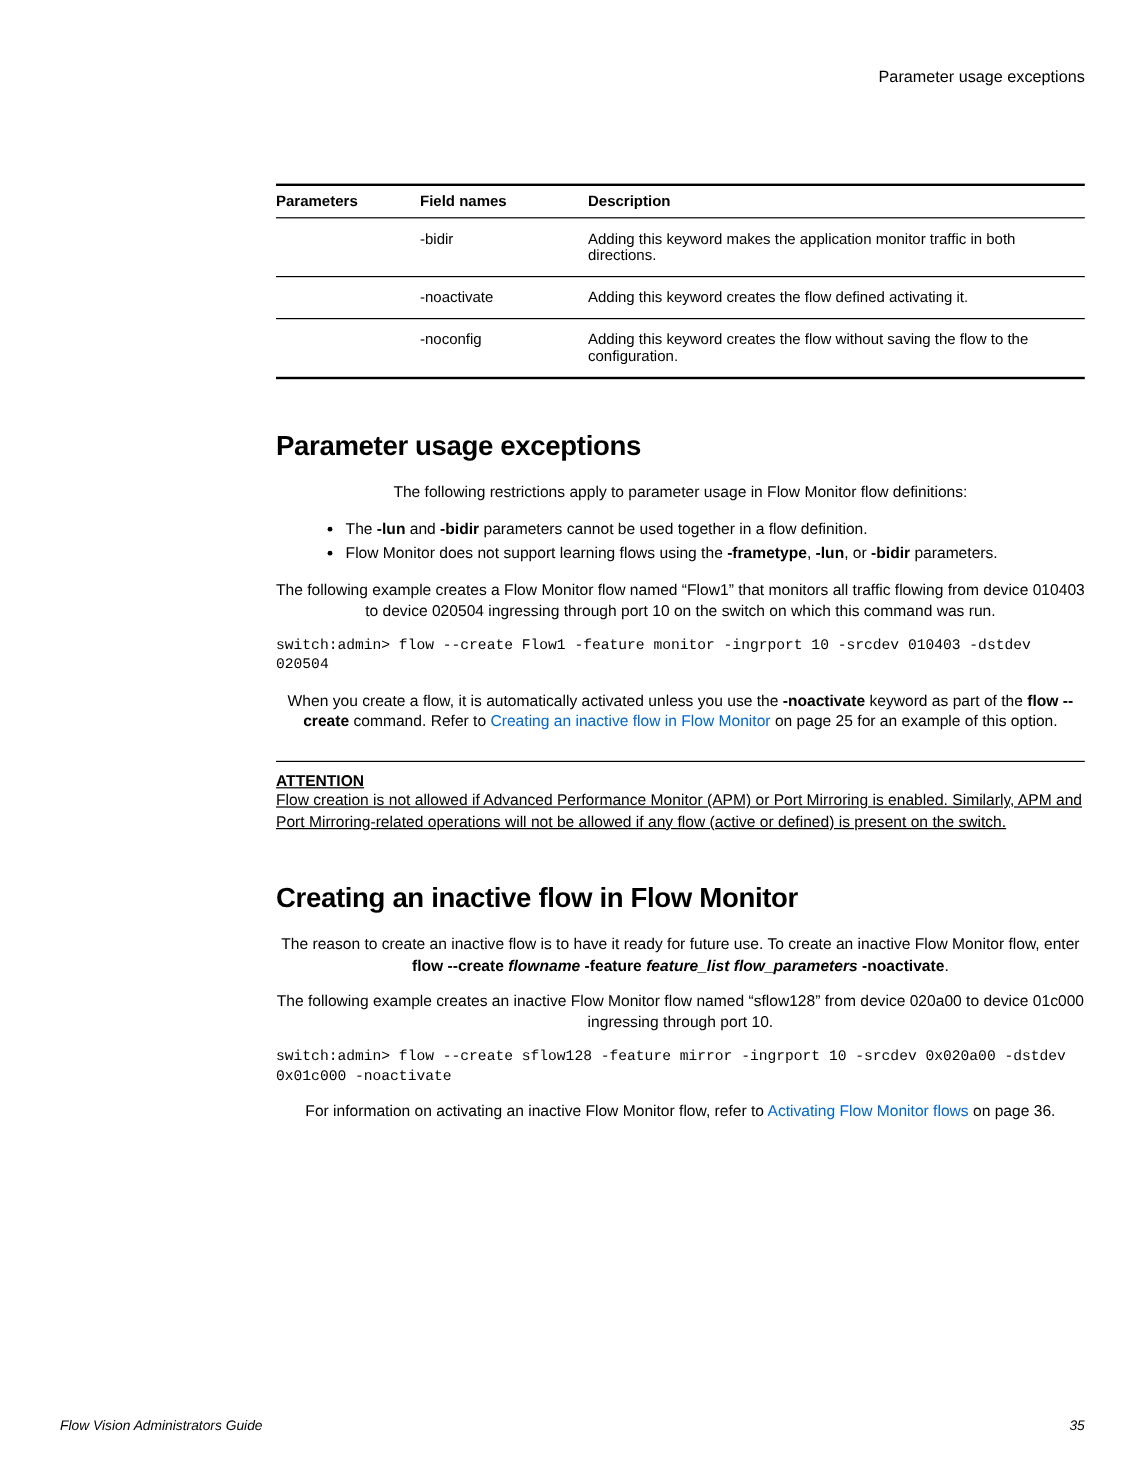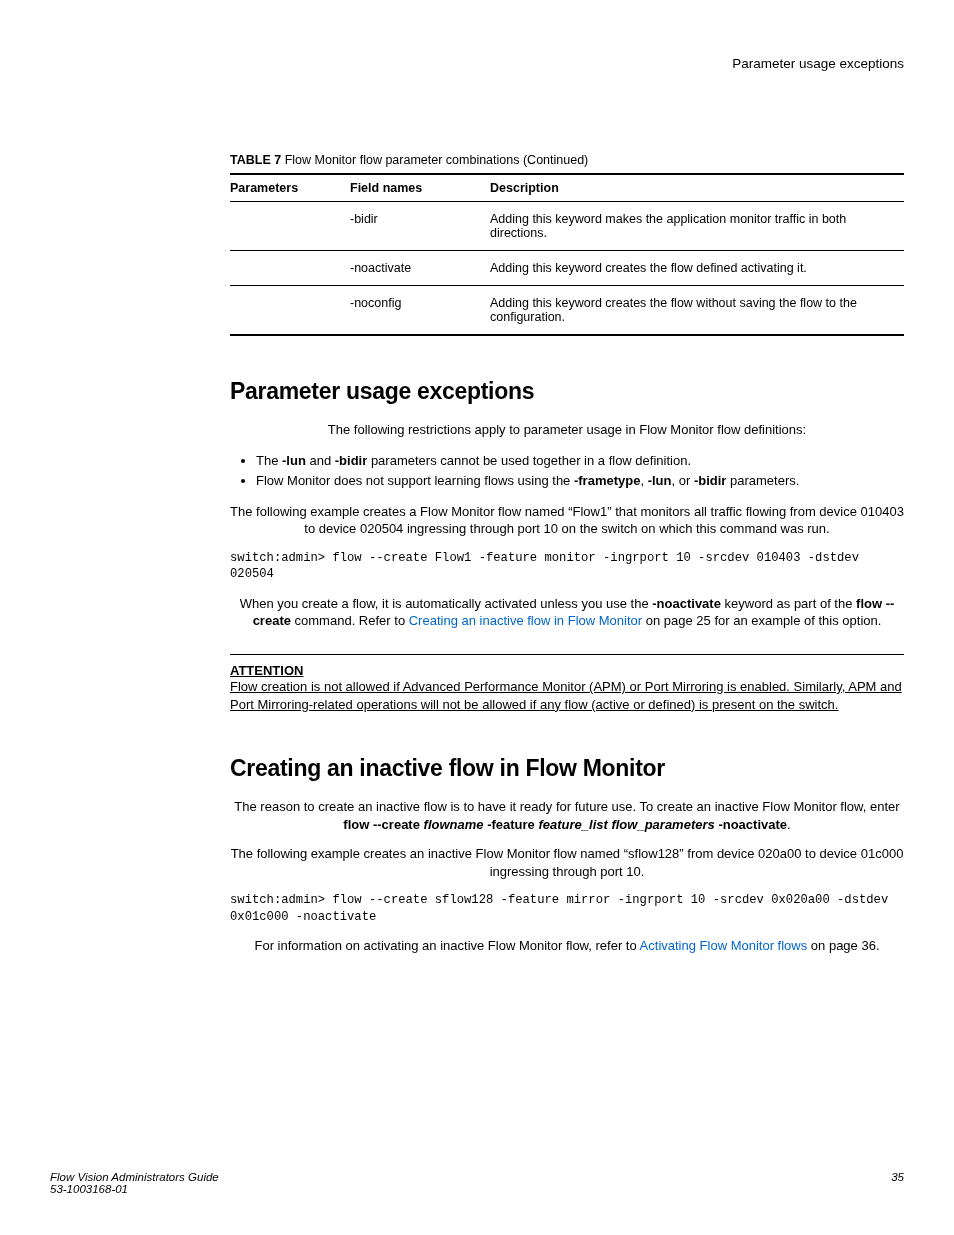--- a/index.html
+++ b/index.html
@@ -54,21 +54,21 @@
     line-height: 1.35;
     margin-bottom: 12px;
     text-align: center;
   }
   ul.bullets {
     font-size: 13px;
     margin: 0 0 12px 0;
     padding-left: 26px;
     line-height: 1.55;
   }
-  ul.bullets li { list-style: disc; }
+  ul.bullets li { list-style: disc; margin-left: 32px; }
   .b { font-weight: bold; }
   .i { font-style: italic; font-weight: bold; }
   pre.code {
     font-family: "Courier New", monospace;
     font-size: 12.2px;
     white-space: pre-wrap;
     line-height: 1.35;
     margin-bottom: 12px;
   }
   a.link { color: #0066cc; text-decoration: none; }
@@ -94,24 +94,20 @@
     float: right;
   }
 </style>
 </head>
 <body>
 
 <div class="page">
 
   <div class="running-head">Parameter usage exceptions</div>
 
-  <div class="table-caption">
-    <span class="tbl-label">TABLE 7</span>
-    <span>Flow Monitor flow parameter combinations (Continued)</span>
-  </div>
 
   <table class="param-table">
     <thead>
       <tr>
         <th class="col-param">Parameters</th>
         <th class="col-field">Field names</th>
         <th>Description</th>
       </tr>
     </thead>
     <tbody>
@@ -169,16 +165,15 @@
 
   <pre class="code">switch:admin&gt; flow --create sflow128 -feature mirror -ingrport 10 -srcdev 0x020a00 -dstdev 0x01c000 -noactivate</pre>
 
   <p class="body">
     <span>For information on activating an inactive Flow Monitor flow, refer to </span><a class="link">Activating Flow Monitor flows</a><span> on page 36.</span>
   </p>
 
   <div class="footer">
     <span class="pagenum">35</span>
     <div>Flow Vision Administrators Guide</div>
-    <div>53-1003168-01</div>
   </div>
 
 </div>
 
 </body></html>

